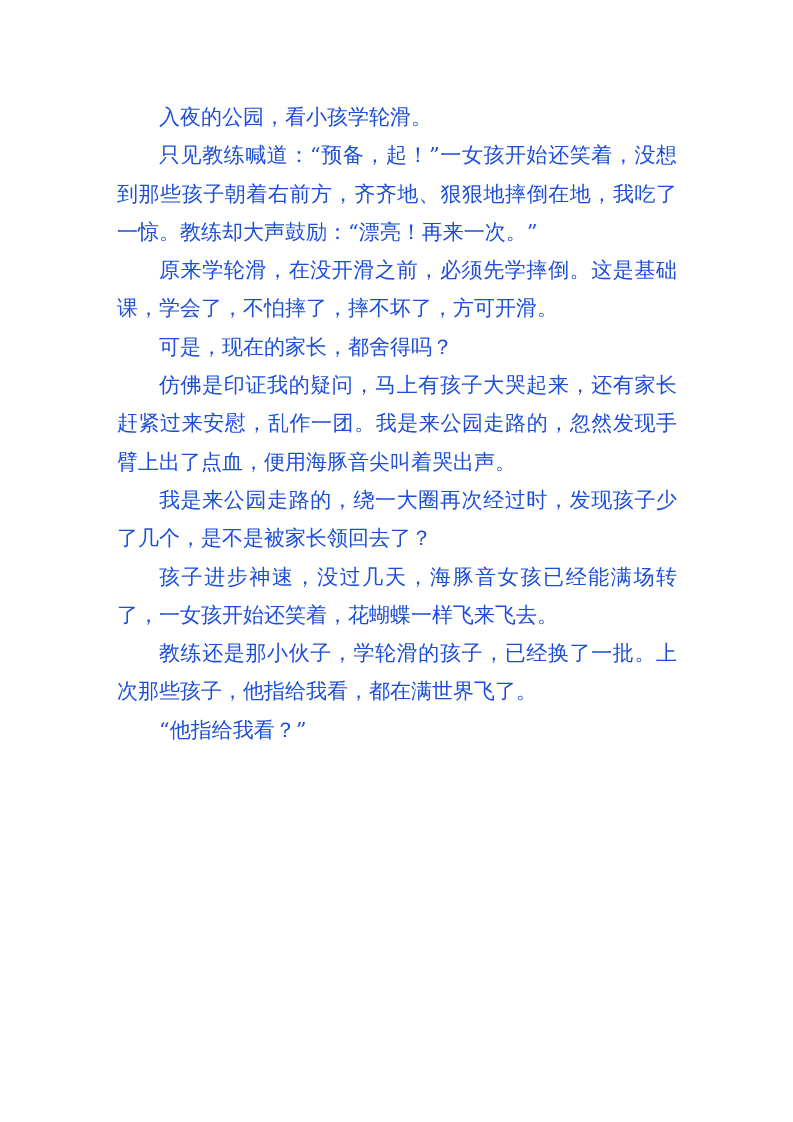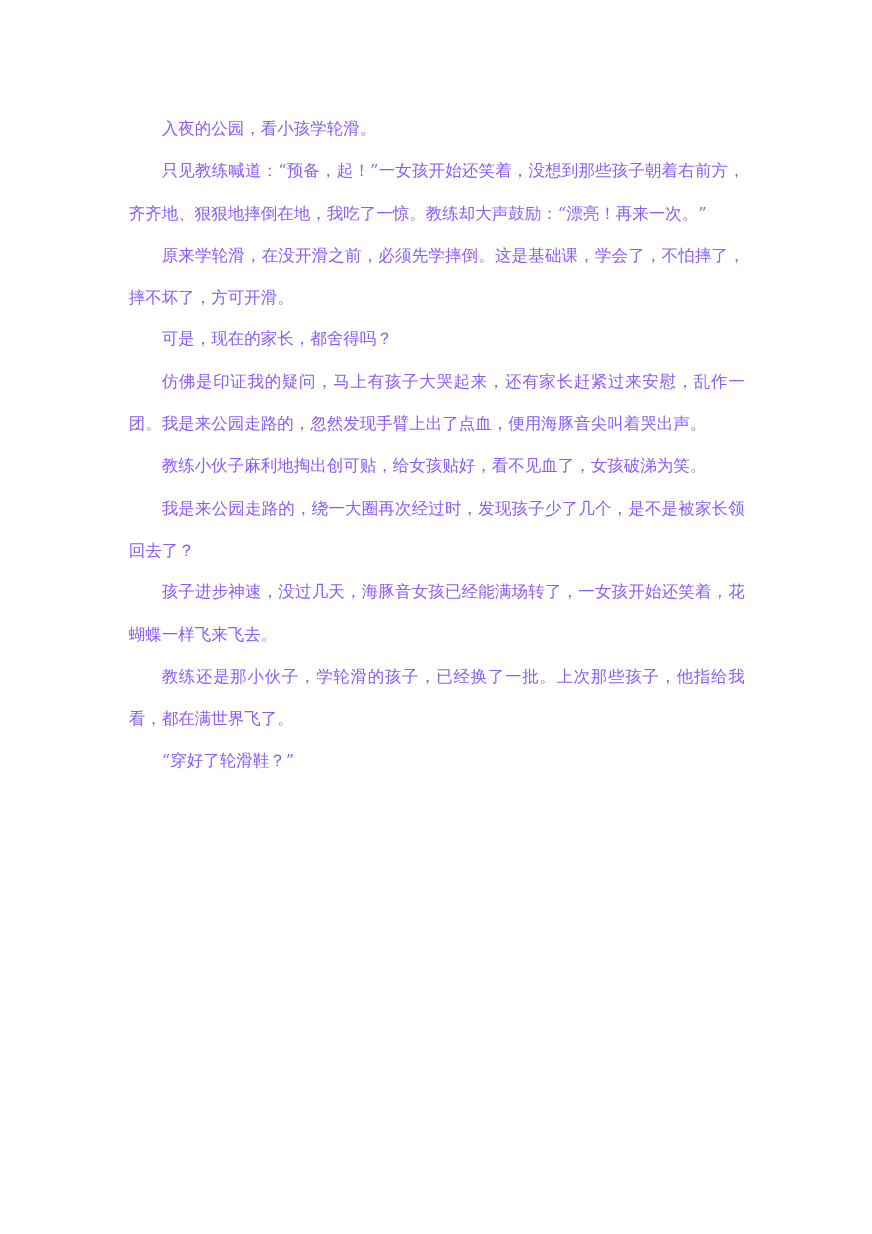--- a/index.html
+++ b/index.html
@@ -1,34 +1,33 @@
 <!DOCTYPE html>
 <html><head>
 <meta charset="utf-8">
 <style>
   html, body { margin:0; padding:0; background:#ffffff; }
   body { width:793px; height:1122px; position:relative; overflow:hidden; }
   .page { position:absolute; left:0; top:0; width:793px; height:1122px; background:#fff; }
   .content {
     position:absolute; left:117px; top:98px; width:560px;
     font-family: "DejaVu Serif", "Liberation Serif", serif;
-    font-size:15px; line-height:38.3px; color:#8b5cf6;
+    font-size:21px; line-height:38.3px; color:#1d4ed8;
     text-align:justify;
   }
   .content p { margin:0; text-indent:2em; }
 </style>
 </head>
 <body>
 
 <div class="page">
   <div class="content">
     <p>入夜的公园，看小孩学轮滑。</p>
     <p>只见教练喊道：“预备，起！”一女孩开始还笑着，没想到那些孩子朝着右前方，齐齐地、狠狠地摔倒在地，我吃了一惊。教练却大声鼓励：“漂亮！再来一次。”</p>
     <p>原来学轮滑，在没开滑之前，必须先学摔倒。这是基础课，学会了，不怕摔了，摔不坏了，方可开滑。</p>
     <p>可是，现在的家长，都舍得吗？</p>
     <p>仿佛是印证我的疑问，马上有孩子大哭起来，还有家长赶紧过来安慰，乱作一团。我是来公园走路的，忽然发现手臂上出了点血，便用海豚音尖叫着哭出声。</p>
-    <p>教练小伙子麻利地掏出创可贴，给女孩贴好，看不见血了，女孩破涕为笑。</p>
     <p>我是来公园走路的，绕一大圈再次经过时，发现孩子少了几个，是不是被家长领回去了？</p>
     <p>孩子进步神速，没过几天，海豚音女孩已经能满场转了，一女孩开始还笑着，花蝴蝶一样飞来飞去。</p>
     <p>教练还是那小伙子，学轮滑的孩子，已经换了一批。上次那些孩子，他指给我看，都在满世界飞了。</p>
-    <p>“穿好了轮滑鞋？”</p>
+    <p>“他指给我看？”</p>
   </div>
 </div>
 
 </body></html>

